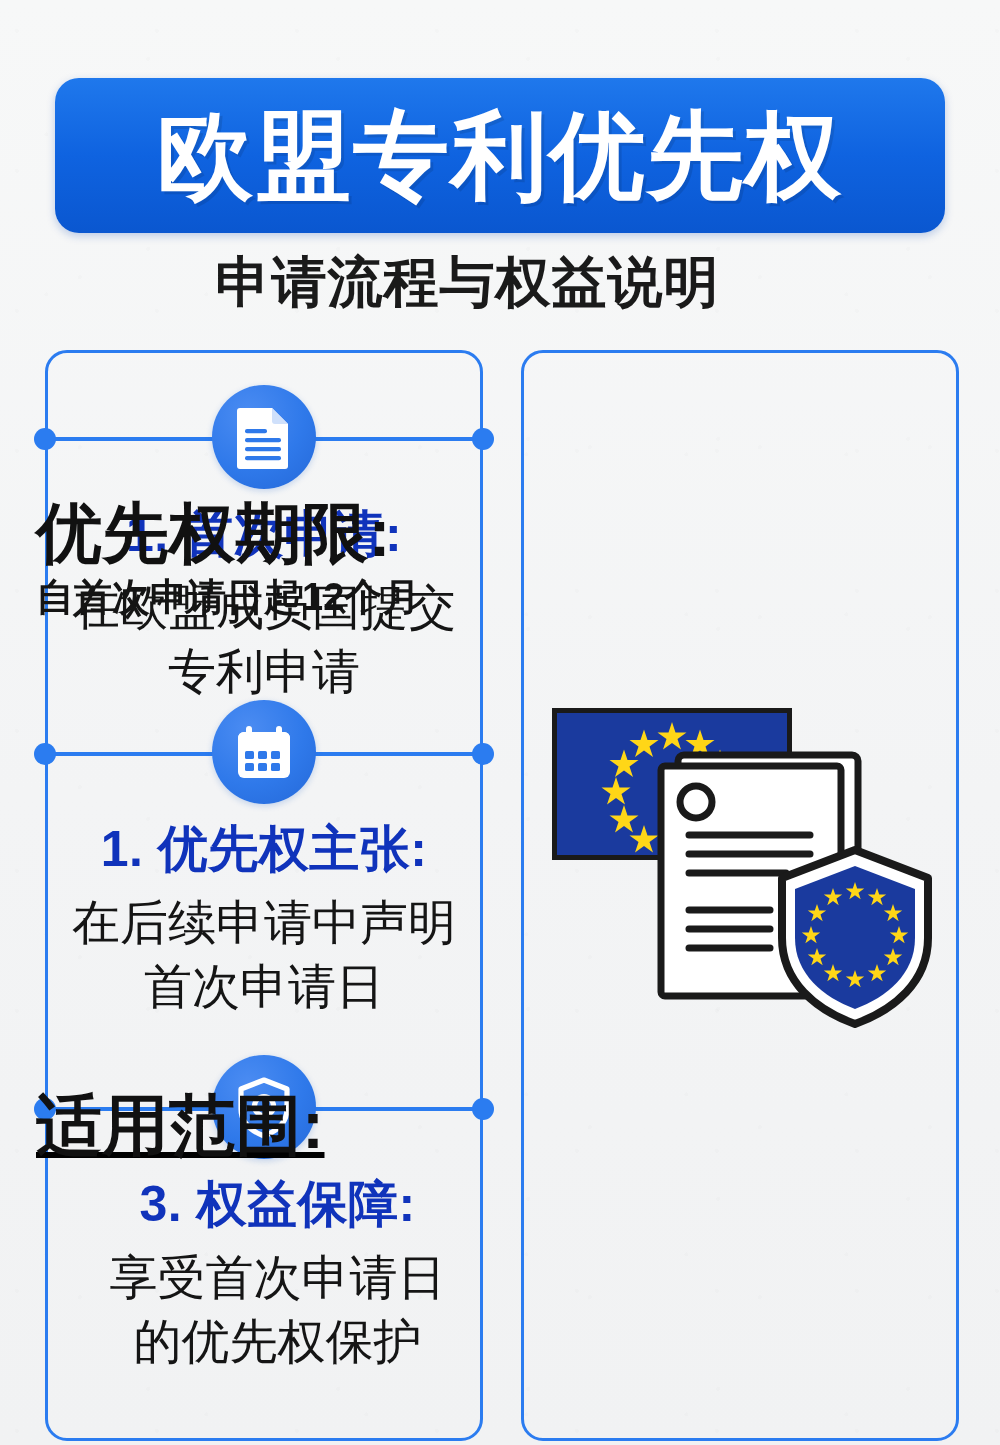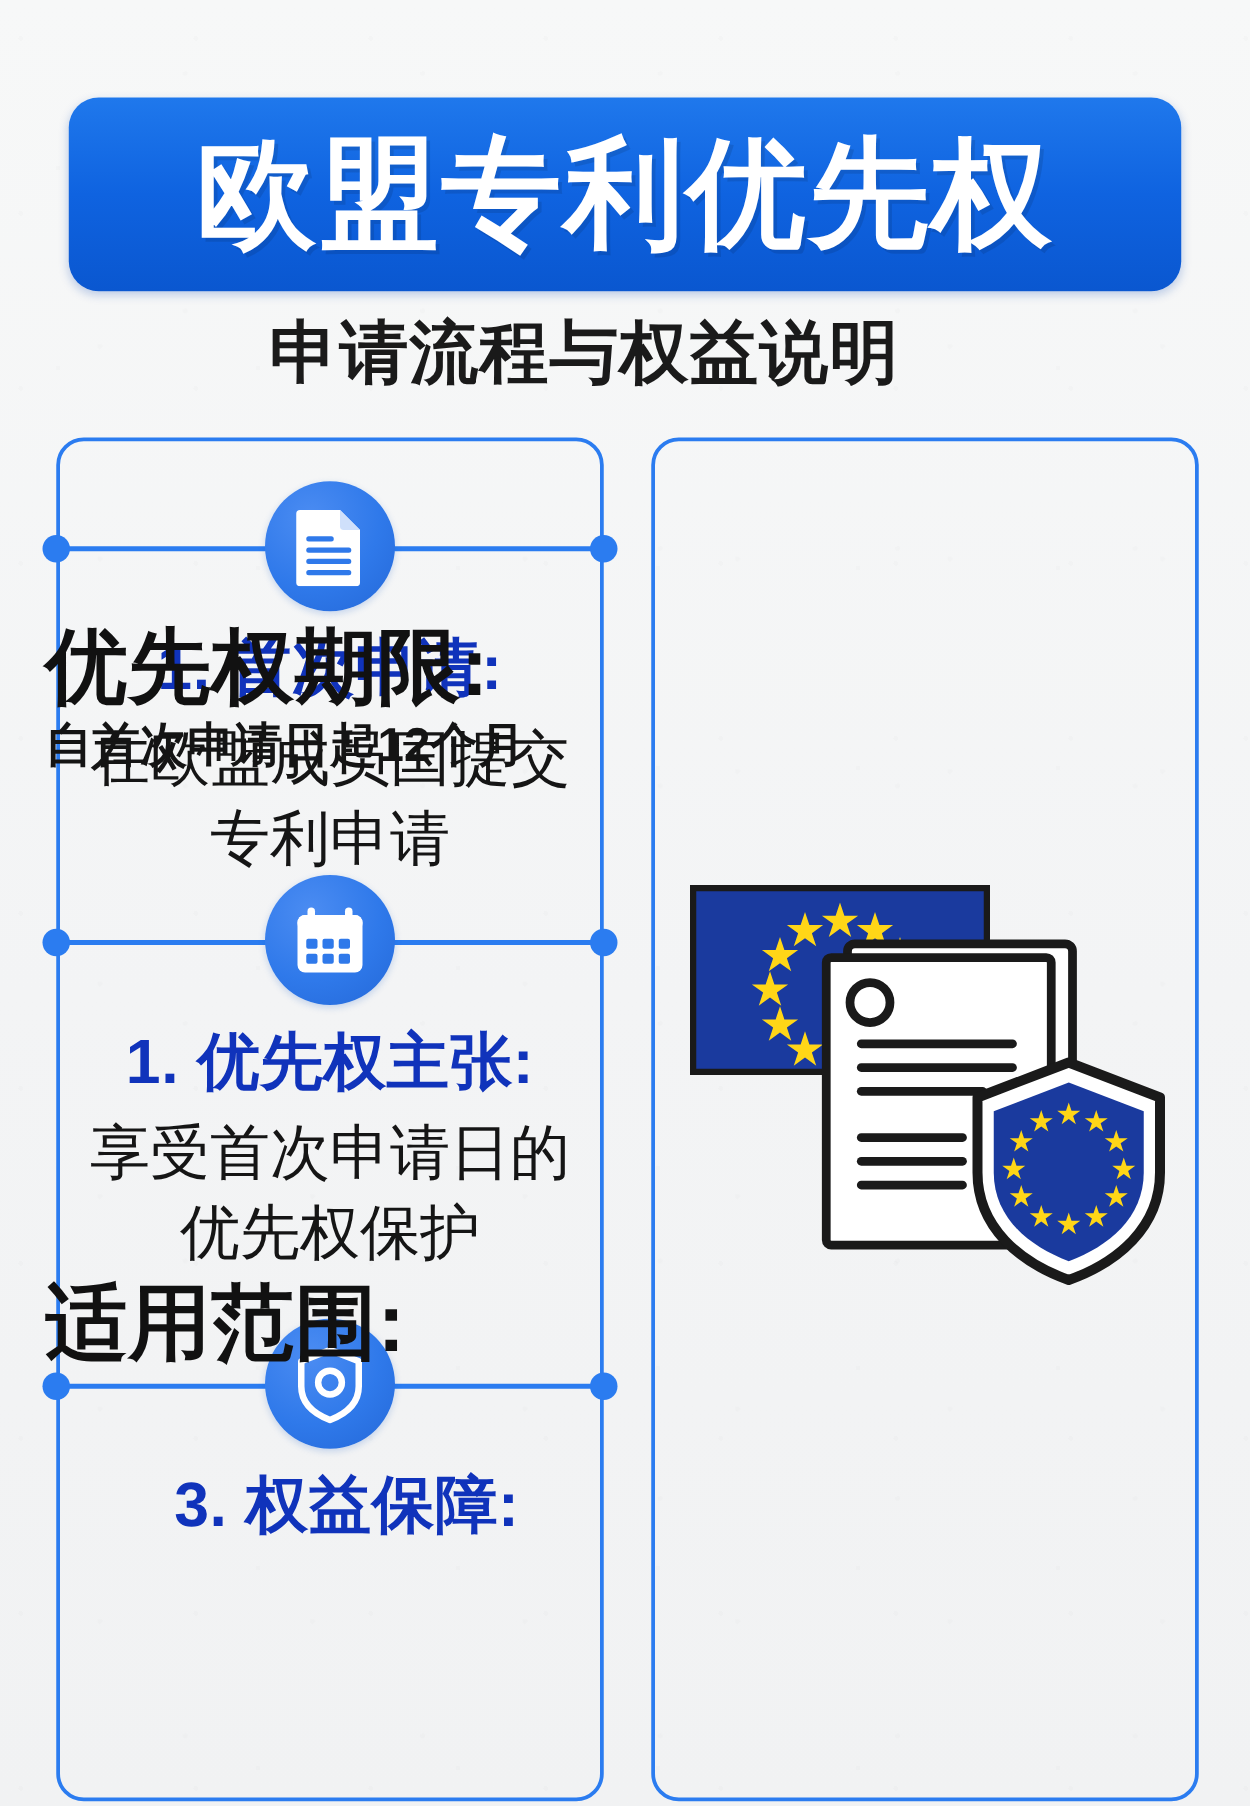--- a/index.html
+++ b/index.html
@@ -245,47 +245,48 @@
             <rect x="38" y="29" width="9" height="8" rx="1.6"></rect>
             <rect x="12" y="41" width="9" height="8" rx="1.6"></rect>
             <rect x="25" y="41" width="9" height="8" rx="1.6"></rect>
             <rect x="38" y="41" width="9" height="8" rx="1.6"></rect>
           </g>
         </svg>
       </div>
     </div>
     <div style="padding-top:122px;">
       <div class="step-title">1. 优先权主张:</div>
-      <div class="step-desc">享受首次申请日的优先权保护</div>
+      <div class="step-desc">在后续申请中声明首次申请日</div>
     </div>
   </div>
 
   <div class="step" style="top:702px;">
     <div class="step-icon-wrap" style="top:0;">
       <div class="icon-circle">
         <svg width="58" height="64" viewBox="0 0 58 64" aria-hidden="true">
           <path d="M29 5 L52 14 v20 c0 14 -10 22 -23 27 C16 56 6 48 6 34 V14 z" fill="none" stroke="#ffffff" stroke-width="5.2" stroke-linejoin="round"></path>
           <circle cx="29" cy="31" r="9.5" fill="none" stroke="#ffffff" stroke-width="5.2"></circle>
         </svg>
       </div>
     </div>
     <div style="padding-top:122px;padding-left:27px;">
       <div class="step-title">3. 权益保障:</div>
+      <div class="step-desc">享受首次申请日的优先权保护</div>
     </div>
   </div>
 </div>
 
 <div class="panel panel-right"></div>
 
 <div class="rb" style="top:498px;">
   <div class="rb-title">优先权期限:</div>
   <div class="rb-text">自首次申请日起12个月</div>
 </div>
 
-<div class="rb" style="top:1023px;">
+<div class="rb" style="top:1090px;text-decoration:underline;">
   <div class="rb-title">适用范围:</div>
 </div>
 
 <div class="illustration">
   <svg width="400" height="335" viewBox="0 0 400 335" aria-hidden="true">
 
     <g>
       <rect x="4" y="8" width="240" height="152" fill="#1a1a1a"></rect>
       <rect x="9" y="13" width="230" height="142" fill="#1a3a9e"></rect>
       <g fill="#ffd617">

